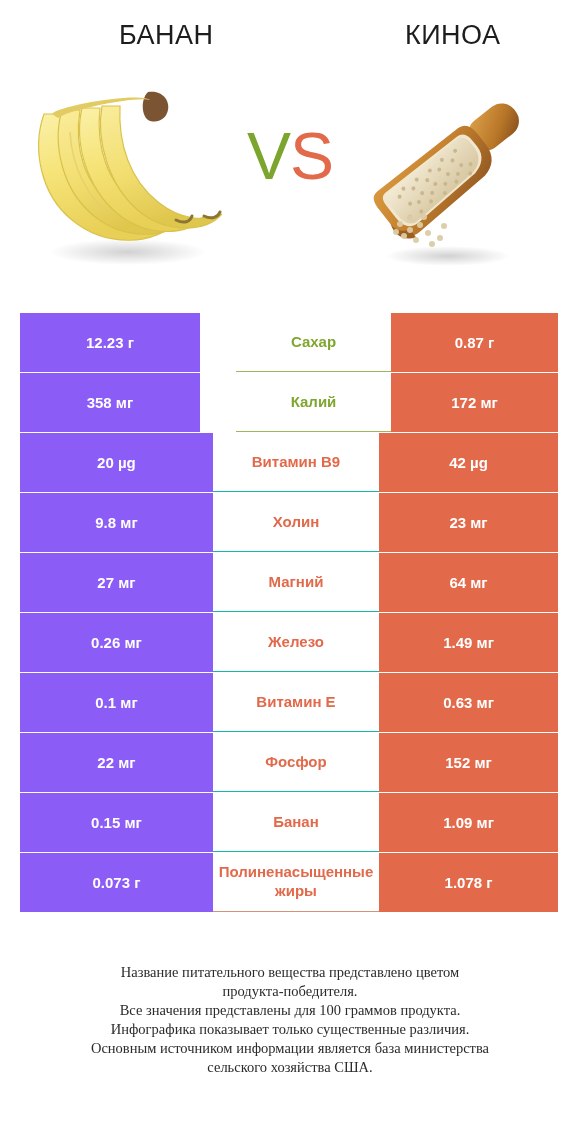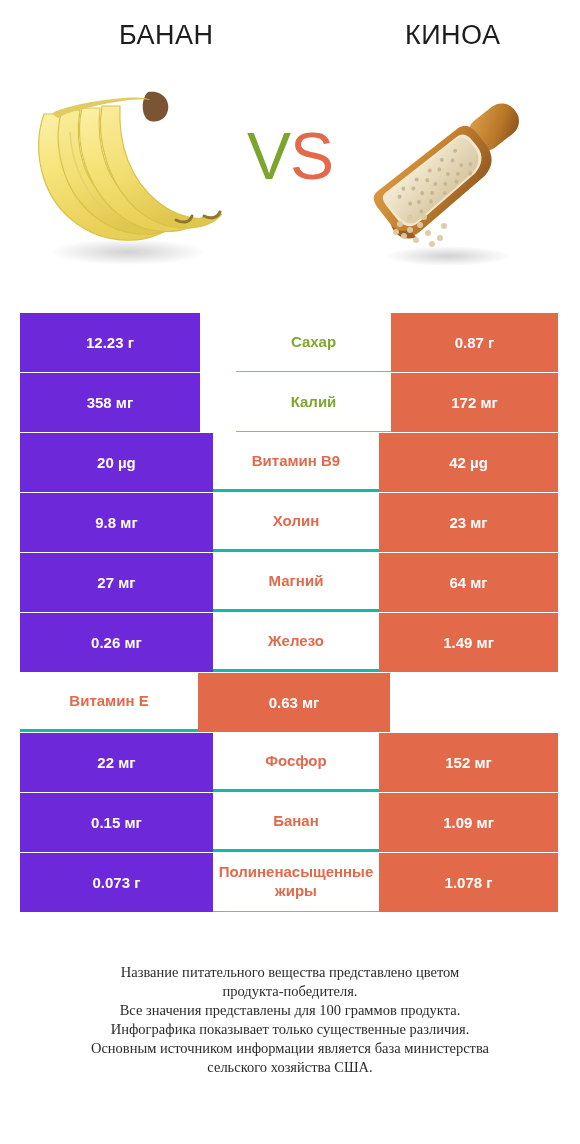--- a/index.html
+++ b/index.html
@@ -81,21 +81,21 @@
   .cell {
     display: flex;
     align-items: center;
     justify-content: center;
     font-size: 15px;
     box-sizing: border-box;
     overflow: hidden;
   }
   .cell-left {
     width: 207px;
-    background: #6d28d9;
+    background: #8b5cf6;
     color: #ffffff;
     font-weight: 700;
   }
   .cell-right {
     width: 192px;
     background: #E2694A;
     color: #ffffff;
     font-weight: 700;
   }
   .cell-mid {
@@ -104,21 +104,21 @@
     font-weight: 700;
     font-size: 15px;
     text-align: center;
     line-height: 1.25;
     flex-direction: column;
     padding: 0 2px;
     white-space: nowrap;
   }
   .cell-mid.wrap { white-space: normal; }
   .cell-mid.win-left  { color: #7FA72F; border-bottom: 1px solid #9BB85C; margin-left: 36px; }
-  .cell-mid.win-right { color: #E2694A; border-bottom: 3px solid #14b8a6; }
+  .cell-mid.win-right { color: #E2694A; border-bottom: 1px solid #14b8a6; }
   .row:last-child .cell-mid { border-bottom: 1px solid #D39277; }
 
   
   .footnote {
     position: absolute;
     left: 0;
     top: 963px;
     width: 580px;
     text-align: center;
     font-size: 14.5px;
@@ -271,20 +271,21 @@
       <div class="cell cell-left">27 мг</div>
       <div class="cell cell-mid win-right">Магний</div>
       <div class="cell cell-right">64 мг</div>
     </div>
     <div class="row">
       <div class="cell cell-left">0.26 мг</div>
       <div class="cell cell-mid win-right">Железо</div>
       <div class="cell cell-right">1.49 мг</div>
     </div>
     <div class="row">
+      <div class="cell cell-left">0.1 мг</div>
       <div class="cell cell-mid win-right">Витамин E</div>
       <div class="cell cell-right">0.63 мг</div>
     </div>
     <div class="row">
       <div class="cell cell-left">22 мг</div>
       <div class="cell cell-mid win-right">Фосфор</div>
       <div class="cell cell-right">152 мг</div>
     </div>
     <div class="row">
       <div class="cell cell-left">0.15 мг</div>

